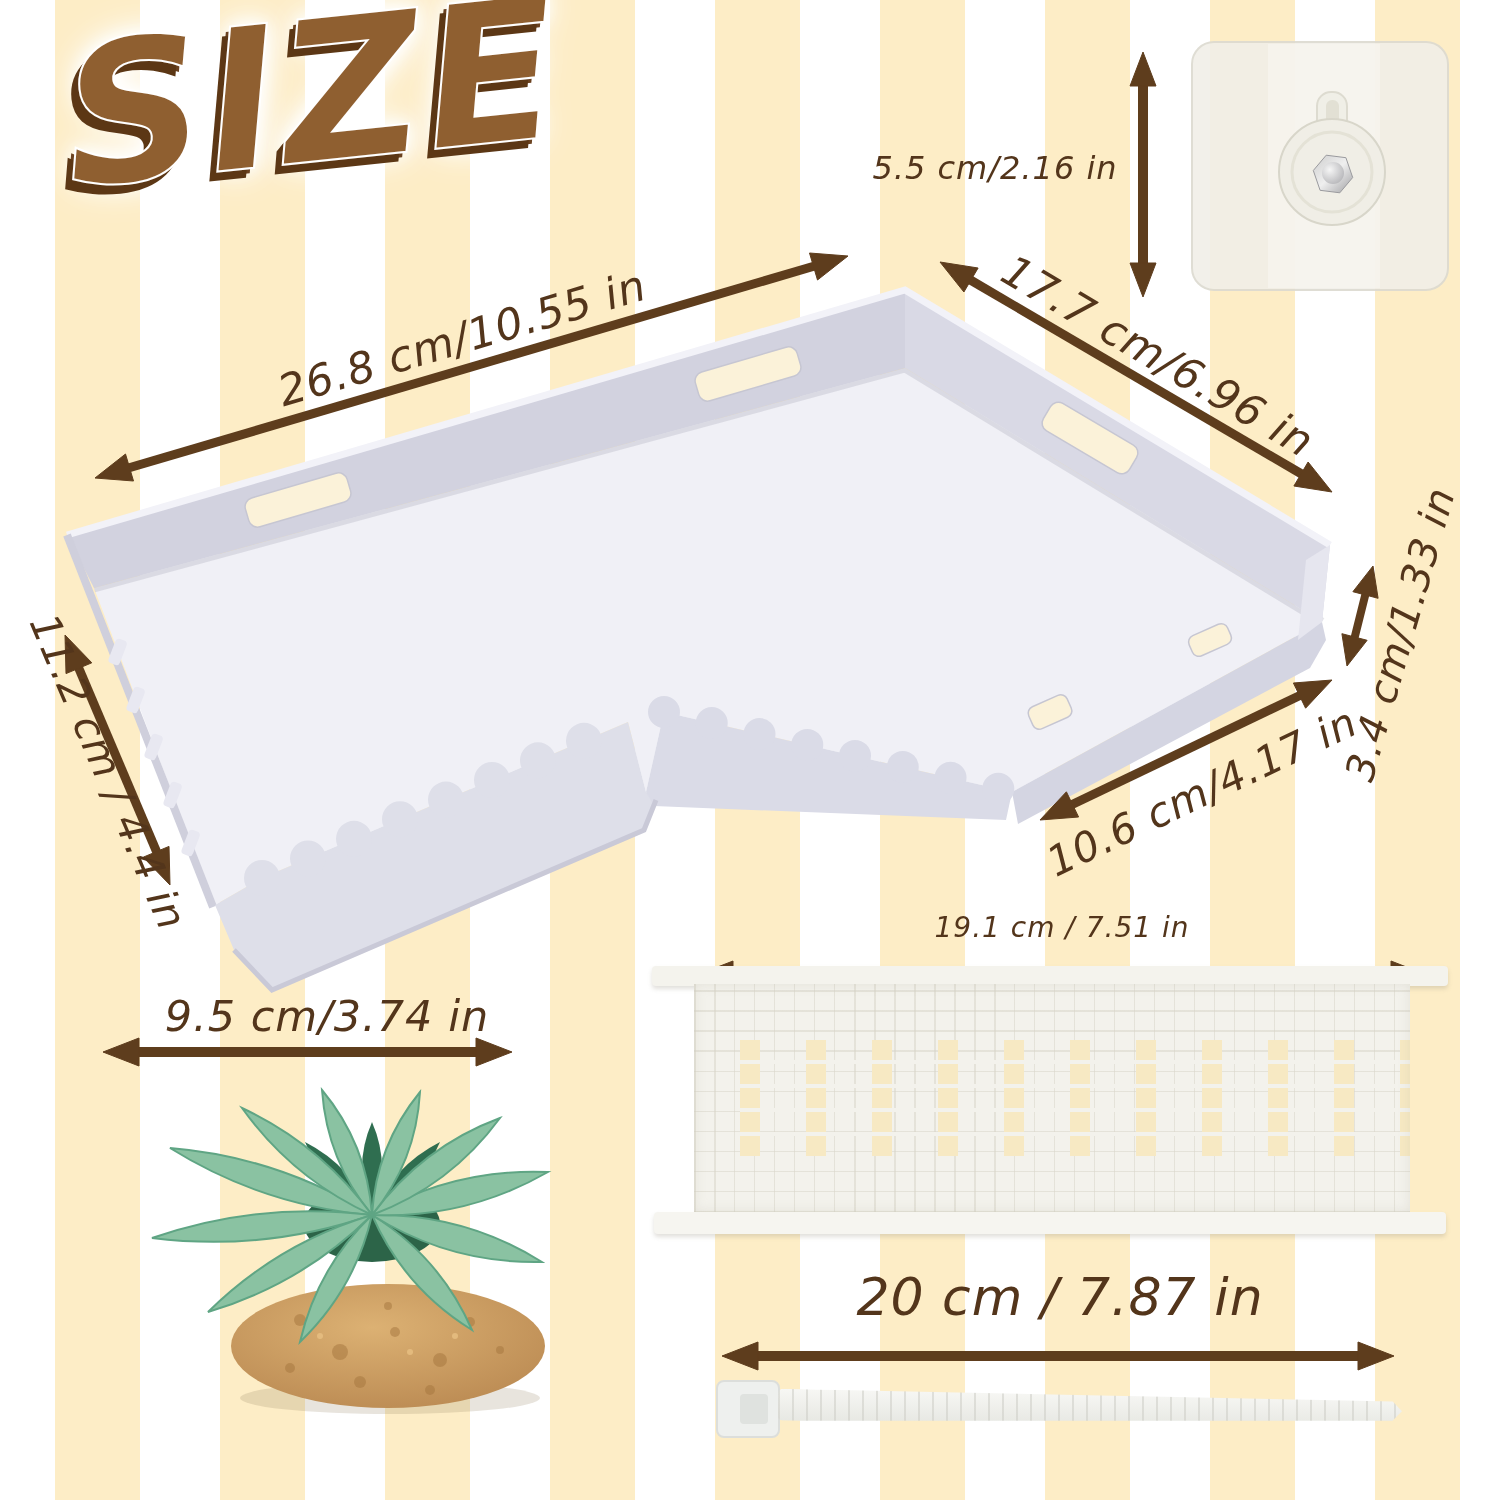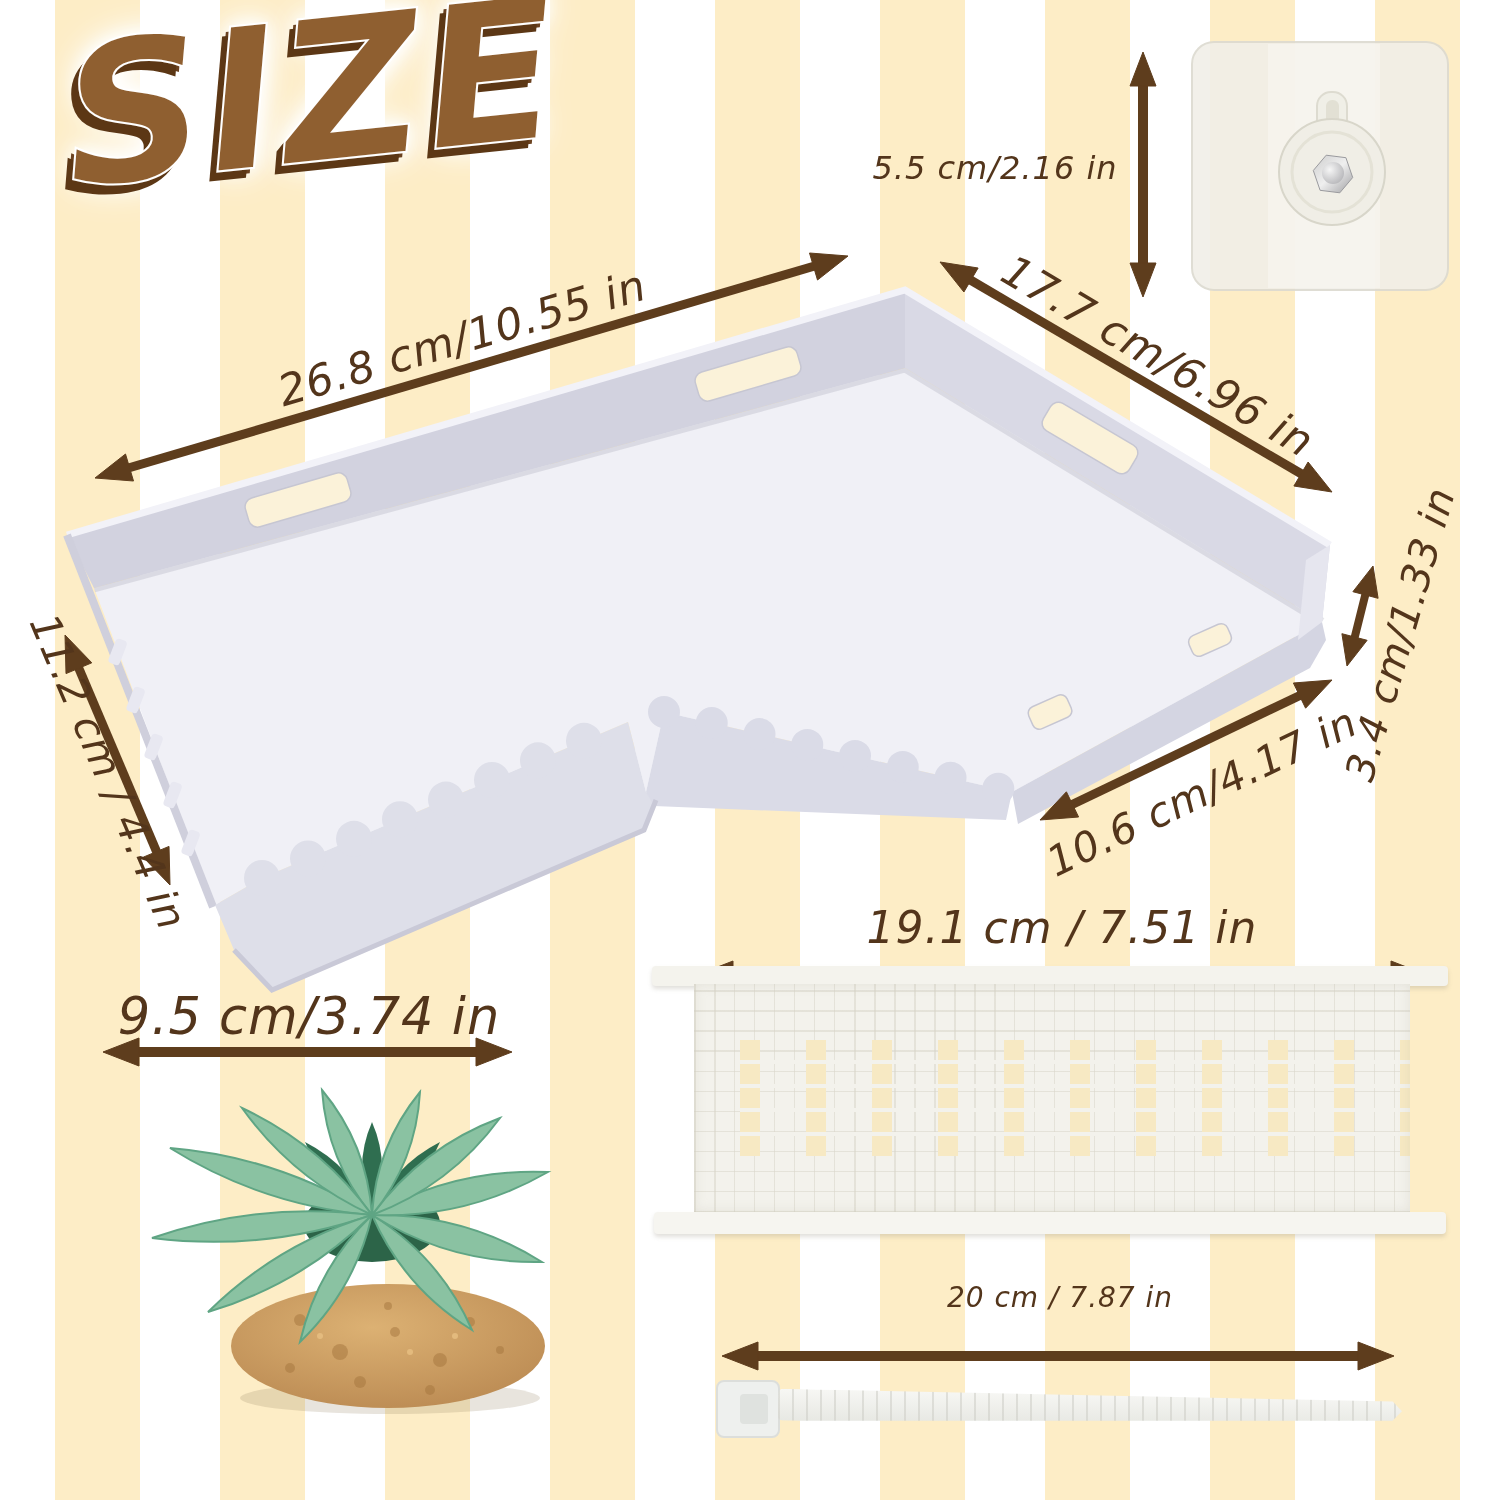--- a/index.html
+++ b/index.html
@@ -216,16 +216,16 @@
   <div class="tie-body"></div>
 
   <div class="size-title">SIZE</div>
 
   <div class="dim-label" style="left:995px;top:168px;font-size:32px;transform:translate(-50%,-50%);">5.5 cm/2.16 in</div>
   <div class="dim-label" style="left:462px;top:338px;font-size:43px;transform:translate(-50%,-50%) rotate(-16.5deg);">26.8 cm/10.55 in</div>
   <div class="dim-label" style="left:1158px;top:356px;font-size:43px;transform:translate(-50%,-50%) rotate(30.5deg);">17.7 cm/6.96 in</div>
   <div class="dim-label" style="left:108px;top:772px;font-size:41px;transform:translate(-50%,-50%) rotate(67deg);">11.2 cm / 4.4 in</div>
   <div class="dim-label" style="left:1400px;top:634px;font-size:40px;transform:translate(-50%,-50%) rotate(-74deg);">3.4 cm/1.33 in</div>
   <div class="dim-label" style="left:1202px;top:792px;font-size:41px;transform:translate(-50%,-50%) rotate(-25.5deg);">10.6 cm/4.17 in</div>
-  <div class="dim-label" style="left:1062px;top:927px;font-size:44px;transform:translate(-50%,-50%);">19.1 cm / 7.51 in</div>
-  <div class="dim-label" style="left:309px;top:1016px;font-size:51px;transform:translate(-50%,-50%);">9.5 cm/3.74 in</div>
-  <div class="dim-label" style="left:1060px;top:1297px;font-size:28px;transform:translate(-50%,-50%);">20 cm / 7.87 in</div>
+  <div class="dim-label" style="left:1062px;top:927px;font-size:28px;transform:translate(-50%,-50%);">19.1 cm / 7.51 in</div>
+  <div class="dim-label" style="left:327px;top:1016px;font-size:43px;transform:translate(-50%,-50%);">9.5 cm/3.74 in</div>
+  <div class="dim-label" style="left:1060px;top:1297px;font-size:52px;transform:translate(-50%,-50%);">20 cm / 7.87 in</div>
 </div>
 
 </body></html>

